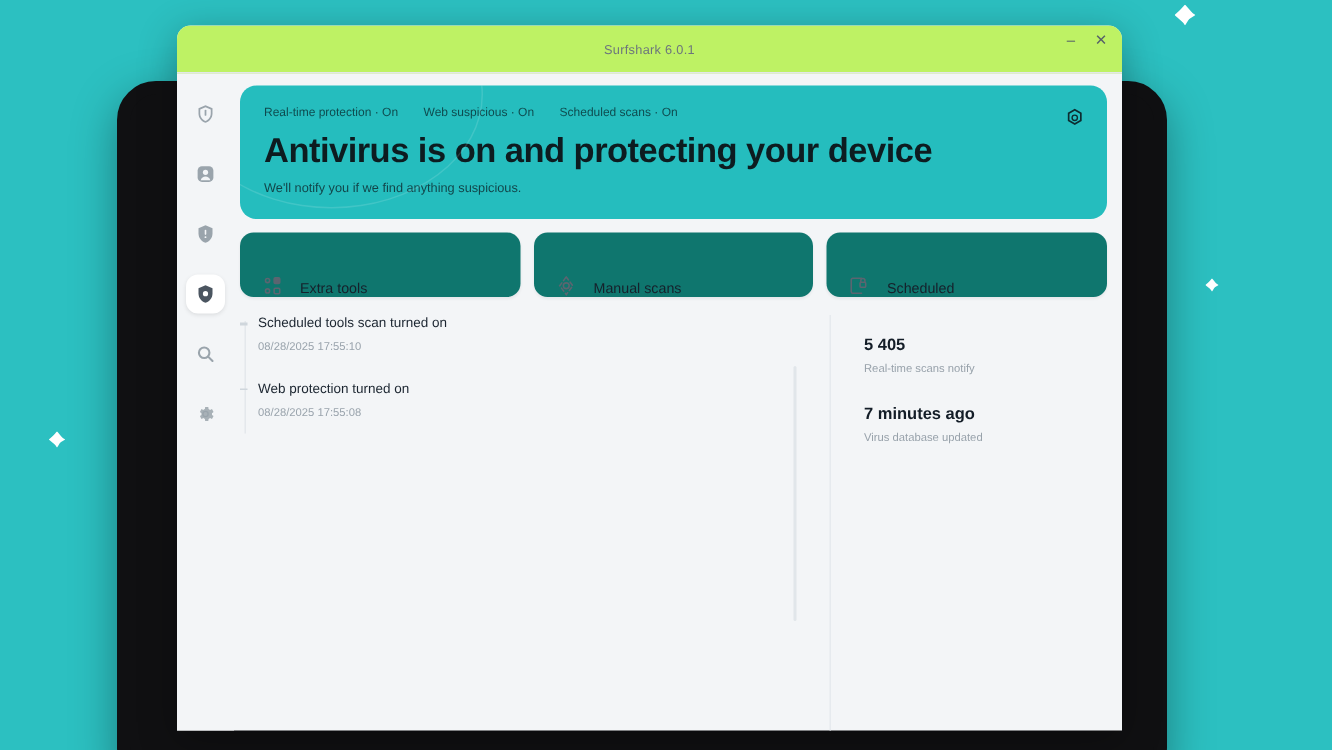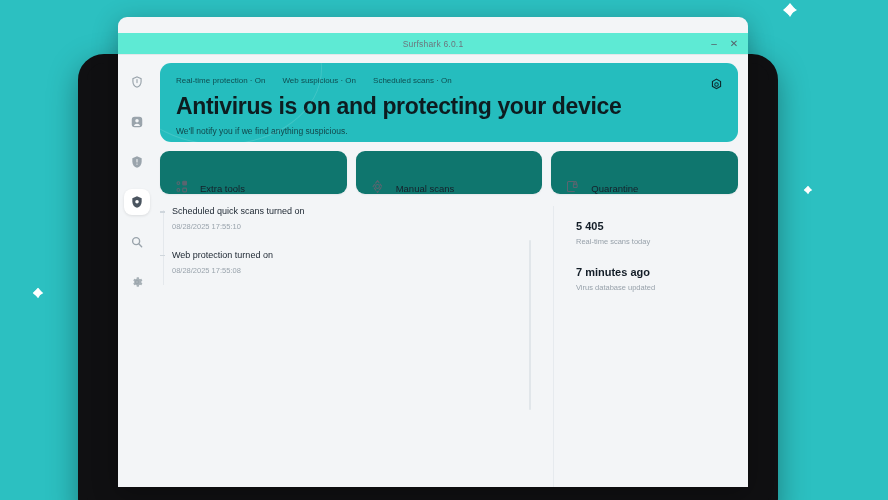--- a/index.html
+++ b/index.html
@@ -41,23 +41,23 @@
   #app-window {
     position:absolute;
     left:118px; top:17px; width:630px; height:470px;
     background:#f3f5f7;
     border-radius:9px 9px 0 0;
     overflow:hidden;
     box-shadow:0 6px 26px rgba(0,0,0,.30);
   }
 
   #titlebar {
-    height:22px; background:#5eead4;
+    height:32px; background:#bef264;
     display:flex; align-items:center; justify-content:center;
-    position:relative; border-bottom:1px solid #e3e7ea;margin-top:16px;
+    position:relative; border-bottom:1px solid #e3e7ea;
   }
   #titlebar .title {
     font-size:8.5px; color:#6c757d; letter-spacing:.2px;
   }
   .win-ctrls { position:absolute; right:4px; top:0; height:22px; display:flex; align-items:center; }
   .win-btn {
     width:20px; height:20px; display:flex; align-items:center; justify-content:center;
     font-size:10px; color:#566169; line-height:1;
   }
 
@@ -76,21 +76,21 @@
   }
   .rail-item.active { background:#ffffff; color:#4b5560; box-shadow:0 1px 3px rgba(0,0,0,.10); }
   .rail-item svg { width:14px; height:14px; display:block; }
 
   
   #content { flex:1; padding:8px 10px 0 4px; display:flex; flex-direction:column; min-width:0; }
 
   
   #hero {
     background:#25bdbe; border-radius:11px;
-    padding:13px 16px 6px 16px; position:relative;
+    padding:13px 16px 16px 16px; position:relative;
     overflow:hidden; flex-shrink:0;
   }
   #hero::after {
     content:""; position:absolute; left:-40px; top:-70px;
     width:200px; height:150px; border-radius:50%;
     border:1px solid rgba(255,255,255,.13);
   }
   #hero-status { display:flex; gap:17px; font-size:8px; color:#0b3a3e; opacity:.88; margin-bottom:9px; }
   #hero-title { font-size:23px; font-weight:700; color:#0d1c20; letter-spacing:-.35px; line-height:1.1; }
   #hero-sub { font-size:8.5px; color:#0e2e33; opacity:.85; margin-top:7px; }
@@ -254,44 +254,44 @@
           <span class="lbl">Manual scans</span>
         </div>
         <div class="card">
           <span class="ic">
             <svg viewBox="0 0 24 24" fill="none" stroke="currentColor" stroke-width="1.7" stroke-linecap="round">
                 <path d="M15 4H5.6A1.6 1.6 0 0 0 4 5.6v12.8A1.6 1.6 0 0 0 5.6 20H15"></path>
                 <path d="M18.6 8.2V6.4a2.2 2.2 0 0 0-4.4 0v1.8"></path>
                 <rect x="13.4" y="8.2" width="6" height="5.4" rx="1.2"></rect>
               </svg>
           </span>
-          <span class="lbl">Quarantine</span>
+          <span class="lbl">Scheduled</span>
         </div>
       </section>
 
       <section id="panel">
 
         <div id="history">
           <div id="history-list">
             <div class="hist-item">
-              <div class="hist-text">Scheduled quick scans turned on</div>
+              <div class="hist-text">Scheduled tools scan turned on</div>
               <div class="hist-time">08/28/2025 17:55:10</div>
             </div>
             <div class="hist-item">
               <div class="hist-text">Web protection turned on</div>
               <div class="hist-time">08/28/2025 17:55:08</div>
             </div>
           </div>
           <div id="scrollbar"></div>
         </div>
 
         <aside id="stats">
           <div class="stat">
             <div class="stat-val">5 405</div>
-            <div class="stat-lbl">Real-time scans today</div>
+            <div class="stat-lbl">Real-time scans notify</div>
           </div>
           <div class="stat">
             <div class="stat-val">7 minutes ago</div>
             <div class="stat-lbl">Virus database updated</div>
           </div>
         </aside>
 
       </section>
     </main>
   </div>

